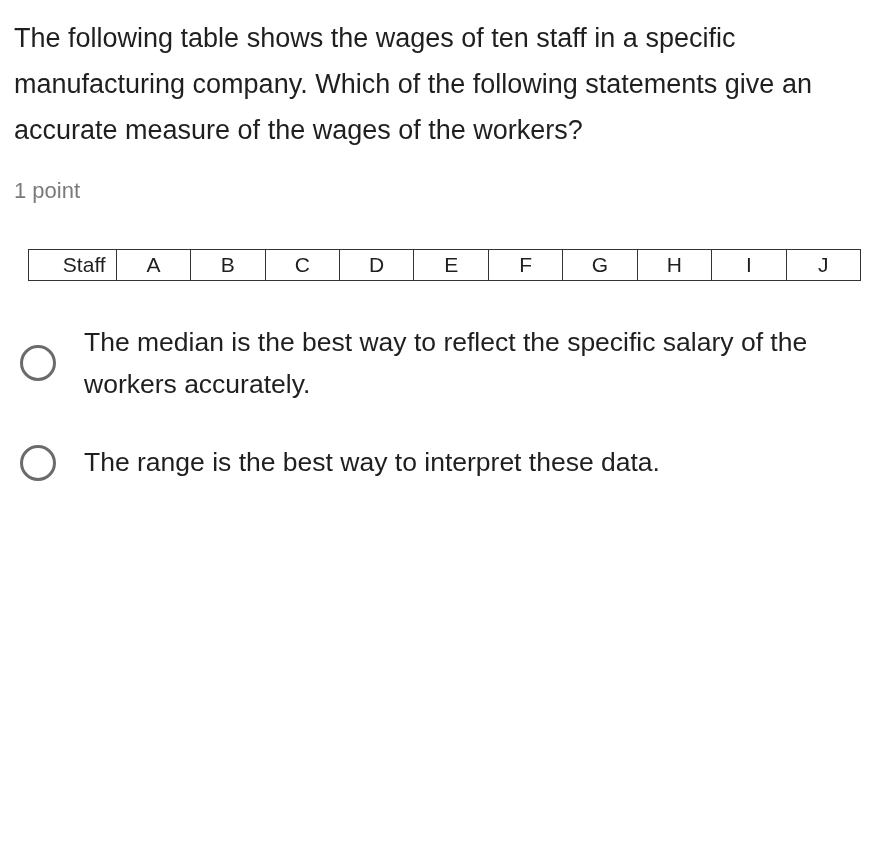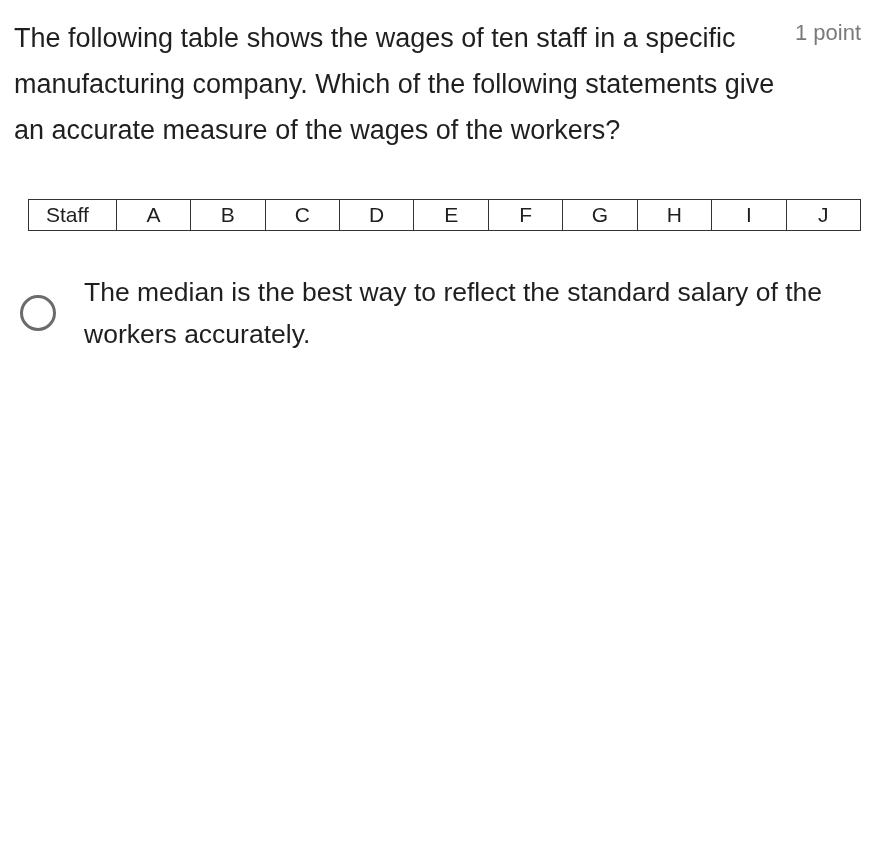--- a/index.html
+++ b/index.html
@@ -13,20 +13,21 @@
       width: 875px;
       padding: 16px 14px;
       color: #1f1f1f;
     }
     .question-header {
       display: flex;
       align-items: flex-start;
       justify-content: space-between;
       gap: 20px;
       margin-bottom: 45px;
+      flex-direction: column;
     }
     .question-text {
       font-size: 27px;
       line-height: 1.7;
       color: #1f1f1f;
       flex: 1;
     }
     .points {
       font-size: 22px;
       color: #7a7a7a;
@@ -43,21 +44,21 @@
     th, td {
       border: 1px solid #333;
       text-align: center;
       font-size: 21px;
       font-weight: 400;
       color: #1f1f1f;
       padding: 3px 0;
     }
     th.row-header, td.row-header {
       width: 88px;
-      text-align: center;
+      text-align: right;
       padding-right: 10px;
     }
     td.cell {
       width: 75px;
     }
     .options {
       padding-left: 6px;
     }
     .option {
       display: flex;
@@ -103,15 +104,19 @@
       <td class="cell">I</td>
       <td class="cell">J</td>
     </tr>
   </tbody>
     </table>
 </div>
 
 <div class="options">
   <div class="option">
     <div class="radio"></div>
-    <div class="option-text">The median is the best way to reflect the standard salary of the workers accurately.</div>
+    <div class="option-text">The median is the best way to reflect the specific salary of the workers accurately.</div>
+  </div>
+  <div class="option">
+    <div class="radio"></div>
+    <div class="option-text">The range is the best way to interpret these data.</div>
   </div>
 </div>
 
 </body></html>

